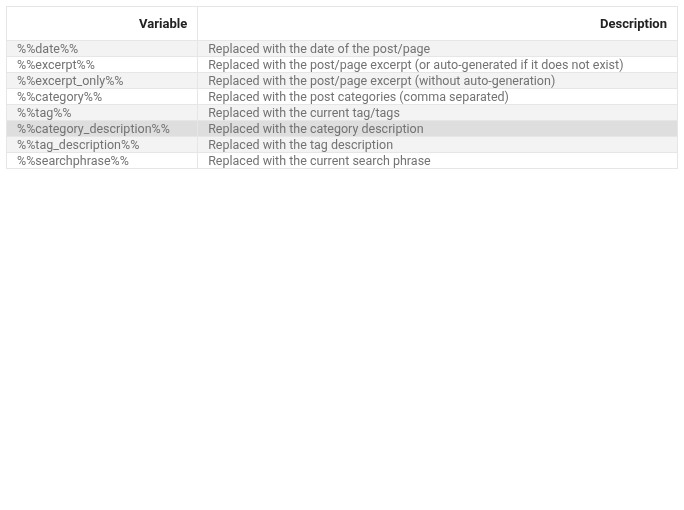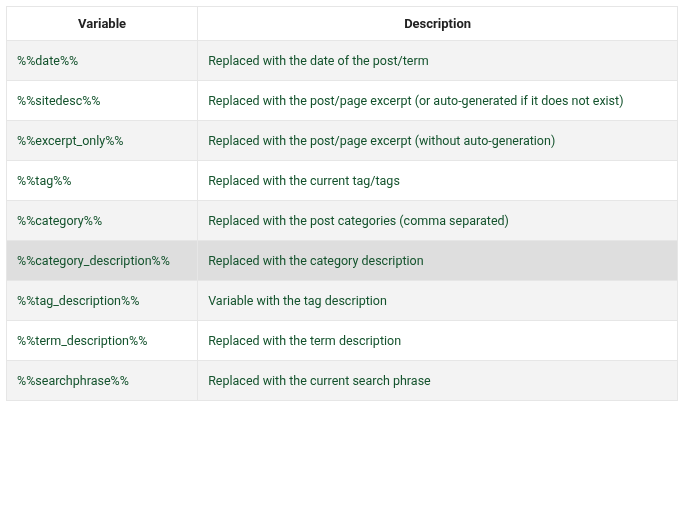--- a/index.html
+++ b/index.html
@@ -10,32 +10,32 @@
     font-size: 13px;
     color: #333;
     background: #fff;
     width: 684px;
   }
   table {
     width: 100%;
     border-collapse: collapse;
   }
   th {
-    text-align: center;
+    text-align: right;
     font-weight: 700;
     color: #222;
-    padding: 9px 26px;
+    padding: 9px 10px;
     border: 1px solid #e6e6e6;
     font-size: 13px;
     background: #fff;
   }
   td {
-    padding: 12px 10px;
+    padding: 0 10px;
     border: 1px solid #e6e6e6;
-    color: #14532d;
+    color: #737373;
     font-size: 12.5px;
     vertical-align: middle;
   }
   tbody tr:nth-child(odd) td { background: #f3f3f3; }
   tbody tr:nth-child(even) td { background: #fff; }
   tbody tr.row-highlight td { background: #dedede; margin-top: 48px; }
   .wrap { position: relative; }
 </style>
 </head>
 <body>
@@ -44,49 +44,45 @@
 <table>
   <thead>
     <tr>
       <th>Variable</th>
       <th>Description</th>
     </tr>
   </thead>
   <tbody>
         <tr>
           <td>%%date%%</td>
-          <td>Replaced with the date of the post/term</td>
+          <td>Replaced with the date of the post/page</td>
         </tr>
         <tr>
-          <td>%%sitedesc%%</td>
+          <td>%%excerpt%%</td>
           <td>Replaced with the post/page excerpt (or auto-generated if it does not exist)</td>
         </tr>
         <tr>
           <td>%%excerpt_only%%</td>
           <td>Replaced with the post/page excerpt (without auto-generation)</td>
         </tr>
         <tr>
+          <td>%%category%%</td>
+          <td>Replaced with the post categories (comma separated)</td>
+        </tr>
+        <tr>
           <td>%%tag%%</td>
           <td>Replaced with the current tag/tags</td>
-        </tr>
-        <tr>
-          <td>%%category%%</td>
-          <td>Replaced with the post categories (comma separated)</td>
         </tr>
         <tr class="row-highlight">
           <td>%%category_description%%</td>
           <td>Replaced with the category description</td>
         </tr>
         <tr>
           <td>%%tag_description%%</td>
-          <td>Variable with the tag description</td>
-        </tr>
-        <tr>
-          <td>%%term_description%%</td>
-          <td>Replaced with the term description</td>
+          <td>Replaced with the tag description</td>
         </tr>
         <tr>
           <td>%%searchphrase%%</td>
           <td>Replaced with the current search phrase</td>
         </tr>
       </tbody>
 </table>
 
 </div>
 

